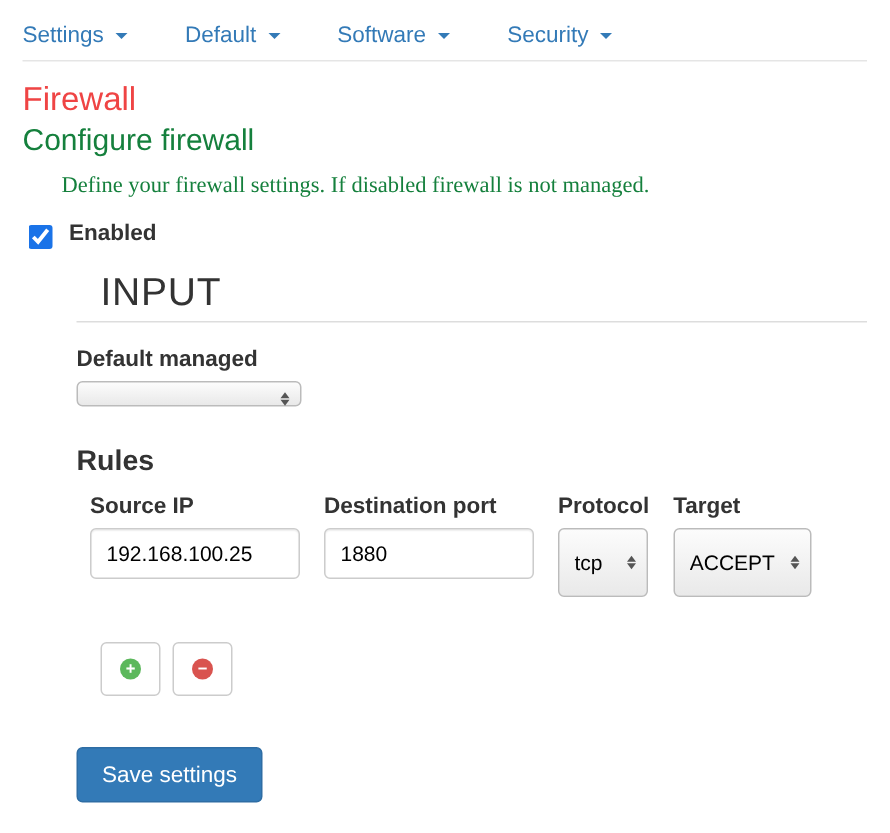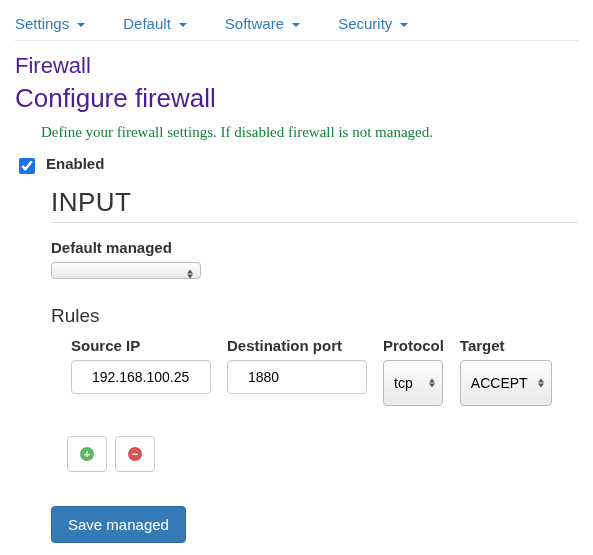--- a/index.html
+++ b/index.html
@@ -30,27 +30,27 @@
     margin-left: 4px;
     vertical-align: middle;
     border-top: 4px solid #337ab7;
     border-right: 4px solid transparent;
     border-left: 4px solid transparent;
   }
   h2.page-title {
     font-size: 22px;
     font-weight: 500;
     margin: 5px 0 4px 0;
-    color: #4c1d95;
+    color: #ef4444;
   }
   h3.subtitle {
-    font-size: 26px;
+    font-size: 20px;
     font-weight: 500;
     margin: 0 0 10px 0;
-    color: #4c1d95;
+    color: #15803d;
   }
   .description {
     margin: 8px 0 14px 26px;
     color: #15803d;
     font-size: 15px;
     font-family: Liberation Serif, serif;
   }
   .enabled-row {
     display: flex;
     align-items: flex-start;
@@ -65,21 +65,21 @@
   .enabled-label {
     font-weight: 700;
     font-size: 15px;
   }
   .section {
     margin-left: 36px;
   }
   .section-title {
     font-size: 26px;
     font-weight: 300;
-    margin: 10px 0 3px 0;
+    margin: 10px 0 3px 16px;
     color: #333;
     letter-spacing: 0.5px;
   }
   .hr {
     border: none;
     border-top: 1px solid #ddd;
     margin: 4px 0 16px 0;
   }
   .field-label {
     font-weight: 700;
@@ -123,35 +123,35 @@
   }
   .select-wrap .arrows span {
     width: 0; height: 0;
     border-left: 3px solid transparent;
     border-right: 3px solid transparent;
   }
   .select-wrap .arrows .up { border-bottom: 4px solid #555; }
   .select-wrap .arrows .down { border-top: 4px solid #555; }
   h4.rules {
     font-size: 19px;
-    font-weight: 400;
+    font-weight: 700;
     margin: 20px 0 10px 0;
   }
   .rules-row {
     display: flex;
     gap: 16px;
-    margin-left: 20px;
+    margin-left: 9px;
   }
   .col-label {
     font-weight: 700;
     font-size: 15px;
     margin-bottom: 6px;
   }
   input.textfield {
-    padding: 7px 20px;
+    padding: 7px 10px;
     font-size: 14px;
     border: 1px solid #ccc;
     border-radius: 4px;
     height: 34px;
     box-shadow: inset 0 1px 1px rgba(0,0,0,0.07);
   }
   .source-ip { width: 140px; }
   .dest-port { width: 140px; }
   .protocol-sel { width: 60px; }
   .target-sel { width: 92px; }
@@ -284,16 +284,16 @@
   <div class="btn-row">
     <button class="icon-btn">
       <span class="circle-icon circle-add">+</span>
     </button>
     <button class="icon-btn">
       <span class="circle-icon circle-remove">−</span>
     </button>
   </div>
 </div>
 
-<button class="save-btn">Save managed</button>
+<button class="save-btn">Save settings</button>
 
 
 
 
 </body></html>

